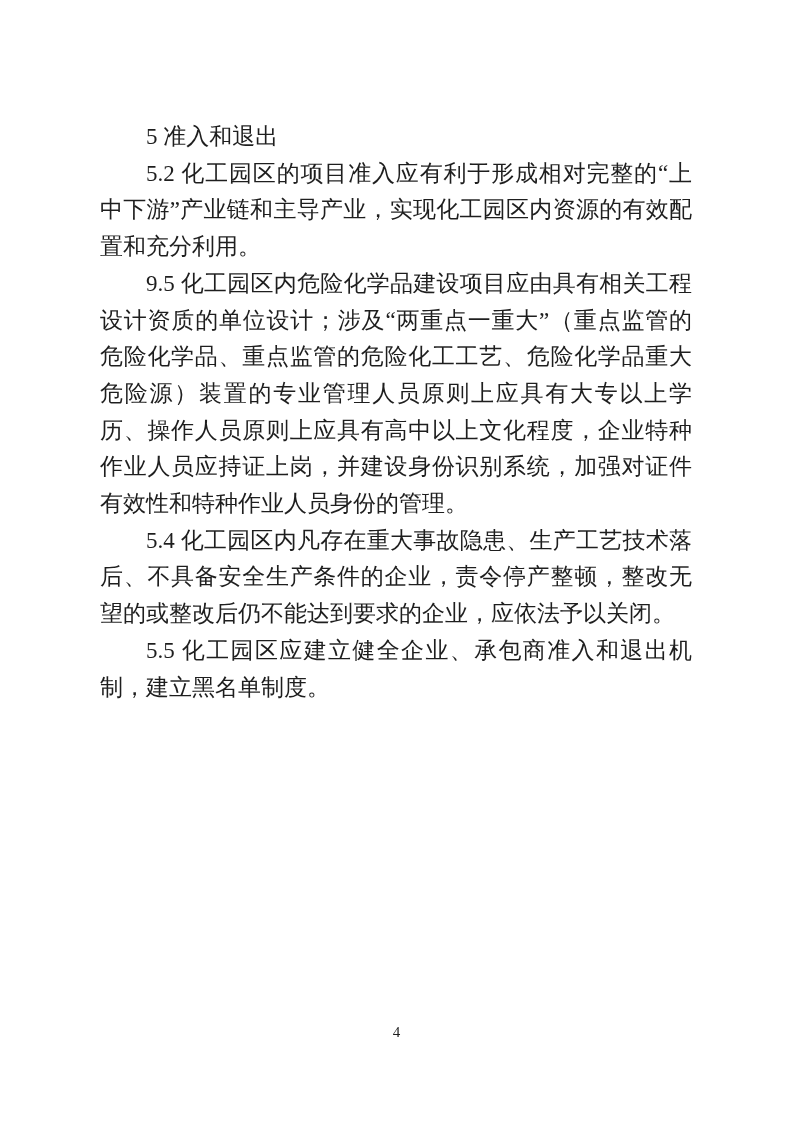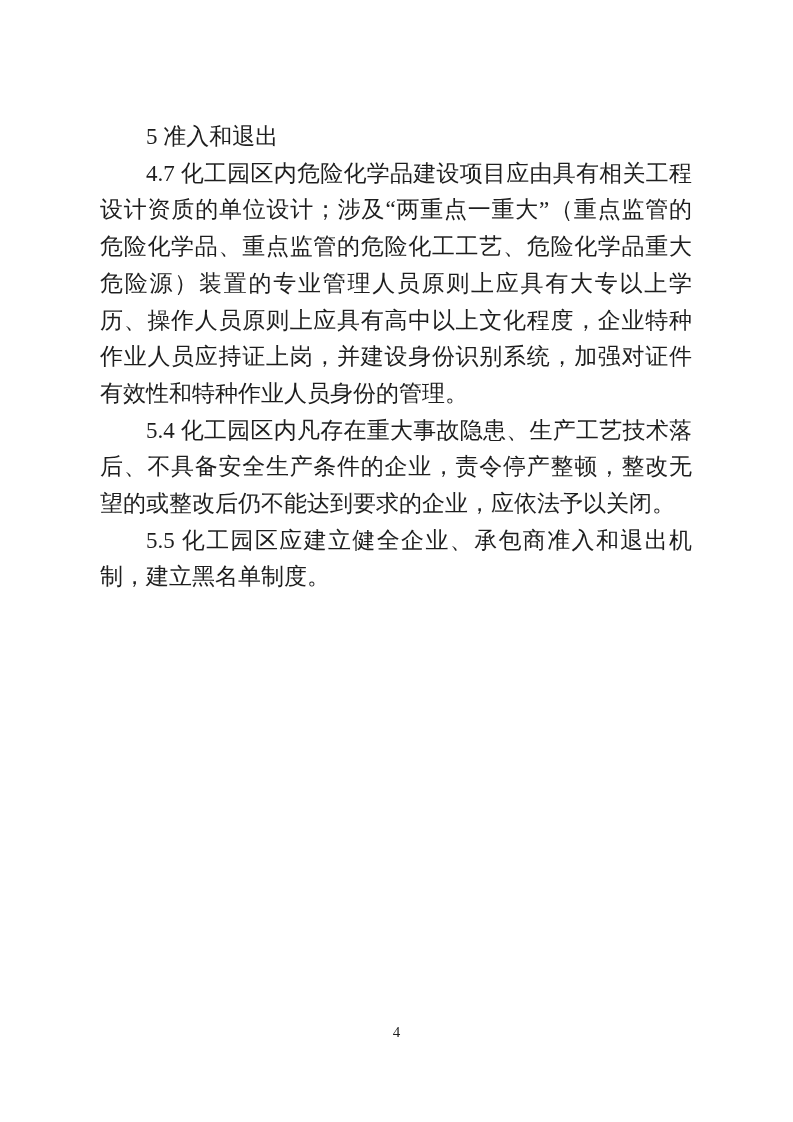--- a/index.html
+++ b/index.html
@@ -49,22 +49,23 @@
 </head>
 <body>
 
 <div class="page">
 
   <div class="text-block">
 
     <h2>5  准入和退出</h2>
 
 
+    <p>5.2  化工园区的项目准入应有利于形成相对完整的“上中下游”产业链和主导产业，实现化工园区内资源的有效配置和充分利用。</p>
 
-    <p>4.7  化工园区内危险化学品建设项目应由具有相关工程设计资质的单位设计；涉及“两重点一重大”（重点监管的危险化学品、重点监管的危险化工工艺、危险化学品重大危险源）装置的专业管理人员原则上应具有大专以上学历、操作人员原则上应具有高中以上文化程度，企业特种作业人员应持证上岗，并建设身份识别系统，加强对证件有效性和特种作业人员身份的管理。</p>
+    <p>9.5  化工园区内危险化学品建设项目应由具有相关工程设计资质的单位设计；涉及“两重点一重大”（重点监管的危险化学品、重点监管的危险化工工艺、危险化学品重大危险源）装置的专业管理人员原则上应具有大专以上学历、操作人员原则上应具有高中以上文化程度，企业特种作业人员应持证上岗，并建设身份识别系统，加强对证件有效性和特种作业人员身份的管理。</p>
 
     <p>5.4  化工园区内凡存在重大事故隐患、生产工艺技术落后、不具备安全生产条件的企业，责令停产整顿，整改无望的或整改后仍不能达到要求的企业，应依法予以关闭。</p>
 
     <p>5.5  化工园区应建立健全企业、承包商准入和退出机制，建立黑名单制度。</p>
 
 
 
   </div>
 
   <div class="page-number">4</div>

